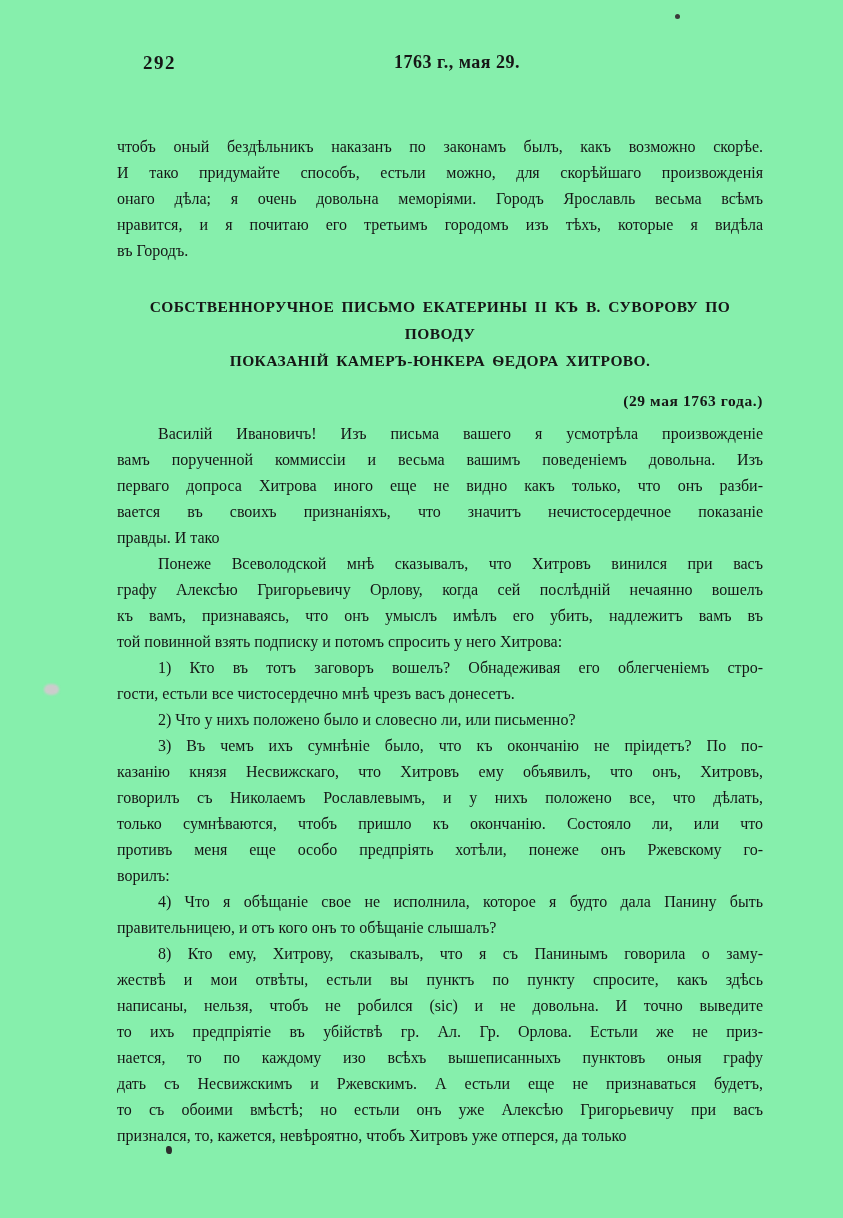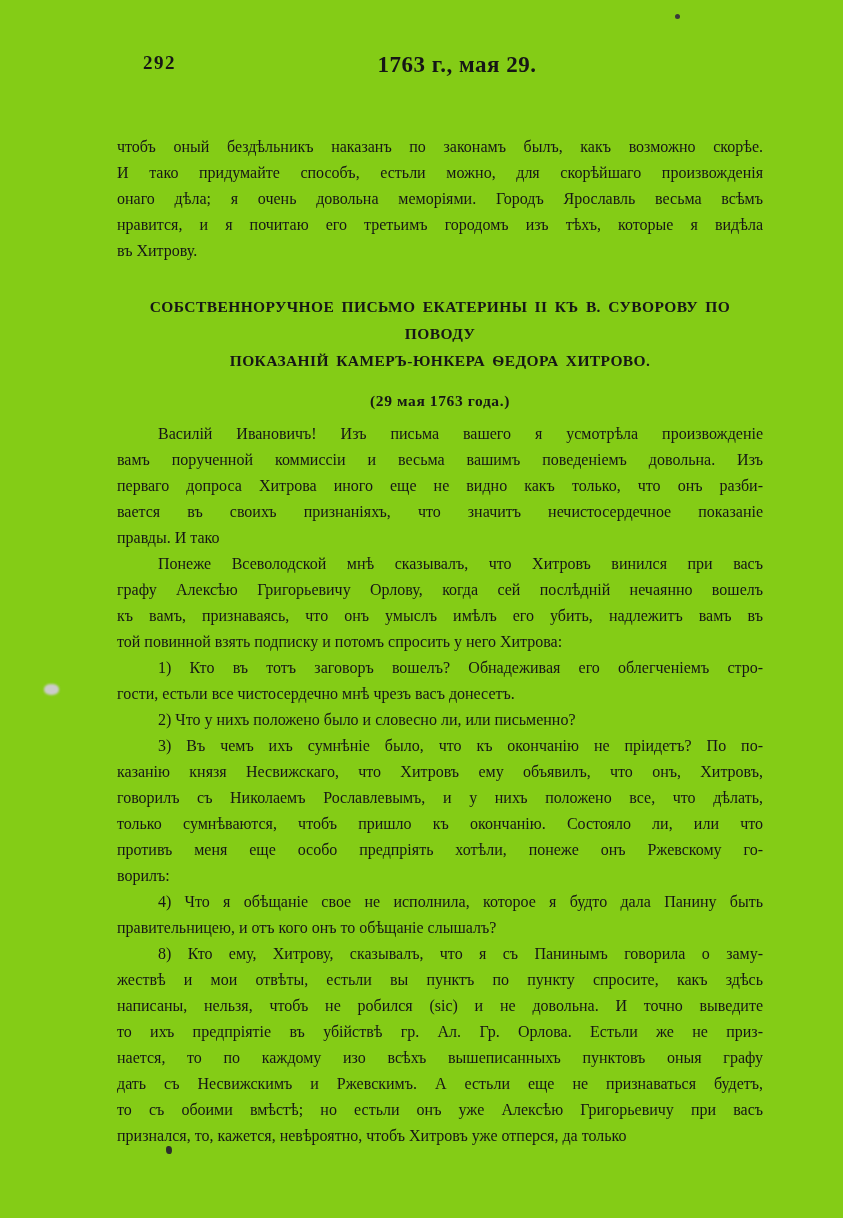--- a/index.html
+++ b/index.html
@@ -4,21 +4,21 @@
 <style>
   html, body {
     margin: 0;
     padding: 0;
     background: #ffffff;
   }
   .page {
     position: relative;
     width: 843px;
     height: 1218px;
-    background: #84cc16;
+    background: #86efac;
     color: #161616;
     font-family: "Liberation Serif", "DejaVu Serif", serif;
     overflow: hidden;
   }
   .page-header {
     position: absolute;
     top: 52px;
     left: 117px;
     width: 646px;
     height: 26px;
@@ -31,21 +31,21 @@
     font-weight: bold;
     letter-spacing: 1.5px;
   }
   .running-title {
     position: absolute;
     left: 0;
     right: 0;
     top: 0;
     text-align: center;
     padding-left: 34px;
-    font-size: 23px;
+    font-size: 18px;
     font-weight: bold;
     letter-spacing: 0.5px;
   }
   .content {
     position: absolute;
     top: 97px;
     left: 117px;
     width: 646px;
     font-size: 16px;
     line-height: 26px;
@@ -71,21 +71,21 @@
     font-weight: bold;
     text-align: center;
     letter-spacing: 0.4px;
     word-spacing: 3px;
   }
   .title-line {
     display: block;
   }
   .date-line {
     margin-top: 15px;
-    text-align: center;
+    text-align: right;
     font-size: 15.5px;
     font-weight: bold;
     line-height: 24px;
     letter-spacing: 0.6px;
   }
   .letter {
     margin-top: 8px;
   }
   .speck {
     position: absolute;
@@ -126,21 +126,21 @@
     <span class="running-title">1763 г., мая 29.</span>
   </div>
 
   <div class="content">
 
     <div class="para no-indent">
         <div class="line">чтобъ оный бездѣльникъ наказанъ по законамъ былъ, какъ возможно скорѣе.</div>
         <div class="line">И тако придумайте способъ, естьли можно, для скорѣйшаго произвожденія</div>
         <div class="line">онаго дѣла; я очень довольна меморіями. Городъ Ярославль весьма всѣмъ</div>
         <div class="line">нравится, и я почитаю его третьимъ городомъ изъ тѣхъ, которые я видѣла</div>
-        <div class="line">въ Хитрову.</div>
+        <div class="line">въ Городъ.</div>
       </div>
 
     <h2 class="section-title">
       <span class="title-line">СОБСТВЕННОРУЧНОЕ ПИСЬМО ЕКАТЕРИНЫ II КЪ В. СУВОРОВУ ПО ПОВОДУ</span>
       <span class="title-line">ПОКАЗАНІЙ КАМЕРЪ-ЮНКЕРА ѲЕДОРА ХИТРОВО.</span>
     </h2>
 
     <div class="date-line">(29 мая 1763 года.)</div>
 
     <div class="letter">

